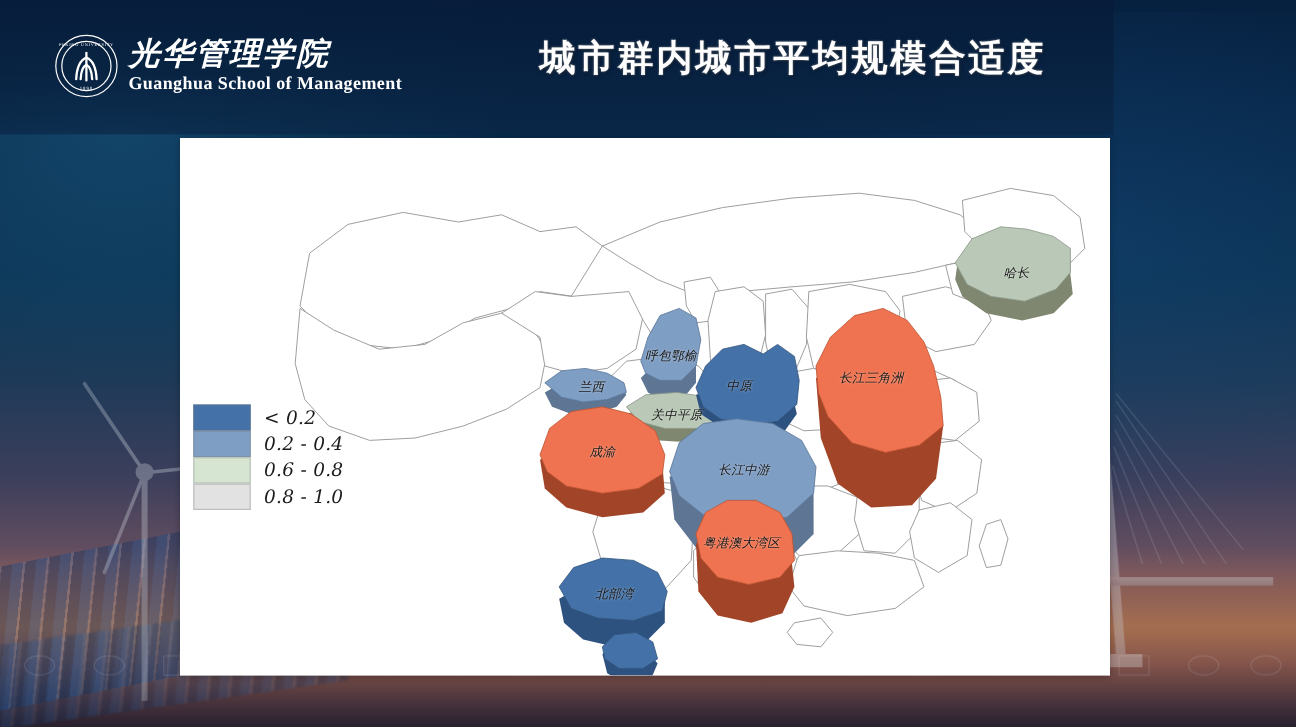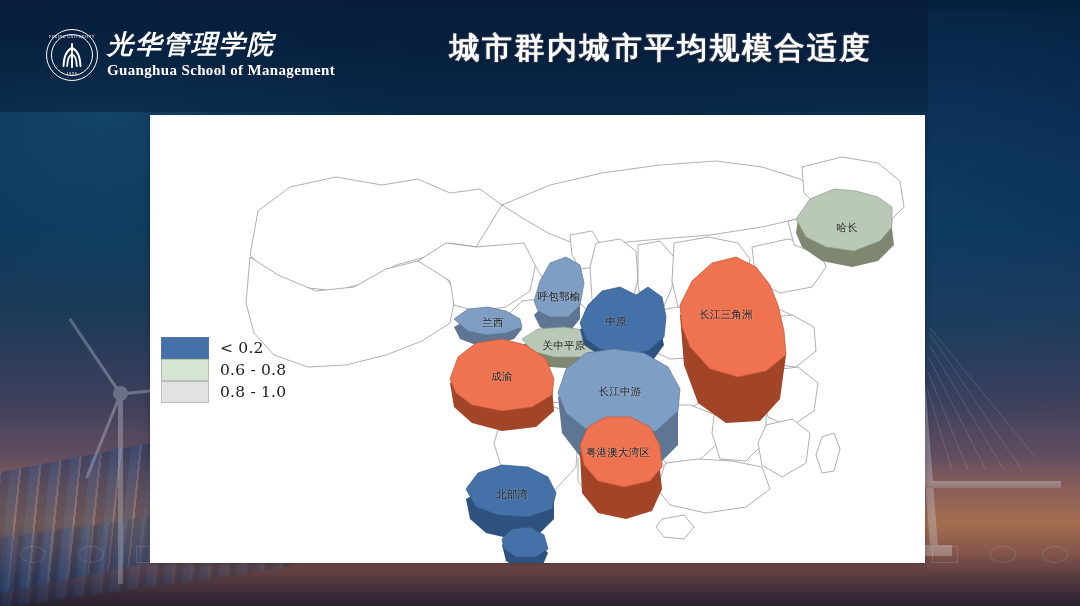--- a/index.html
+++ b/index.html
@@ -175,20 +175,21 @@
     text-shadow:0 0 2px rgba(255,255,255,.45), 1px 1px 3px rgba(0,0,0,.55);
     white-space:nowrap;
   }
 
   
   .figure-panel {
     position:absolute; left:150px; top:115px; width:775px; height:448px;
     background:#ffffff;
     box-shadow:0 1px 6px rgba(0,0,0,.28);
     overflow:hidden;
+    font-style:italic;
   }
 
   
   .legend {
     position:absolute; left:11px; top:222px;
     display:flex; flex-direction:column; gap:0;
   }
   .legend-row { display:flex; align-items:center; gap:11px; height:22px; }
   .legend-swatch {
     width:48px; height:22px; flex:0 0 auto;
@@ -437,20 +438,24 @@
       <div class="region-label" style="left:468px;  top:338px;">粤港澳大湾区</div>
       <div class="region-label" style="left:362px;  top:380px;">北部湾</div>
     </div>
 
     <div class="legend">
       <div class="legend-row">
         <div class="legend-swatch" style="background:#4472a8"></div>
         <div class="legend-label">&lt; 0.2</div>
       </div>
       <div class="legend-row">
+        <div class="legend-swatch" style="background:#7f9ec4"></div>
+        <div class="legend-label">0.2 - 0.4</div>
+      </div>
+      <div class="legend-row">
         <div class="legend-swatch" style="background:#d6e5d2"></div>
         <div class="legend-label">0.6 - 0.8</div>
       </div>
       <div class="legend-row">
         <div class="legend-swatch" style="background:#e2e2e2"></div>
         <div class="legend-label">0.8 - 1.0</div>
       </div>
     </div>
 
   </div>

